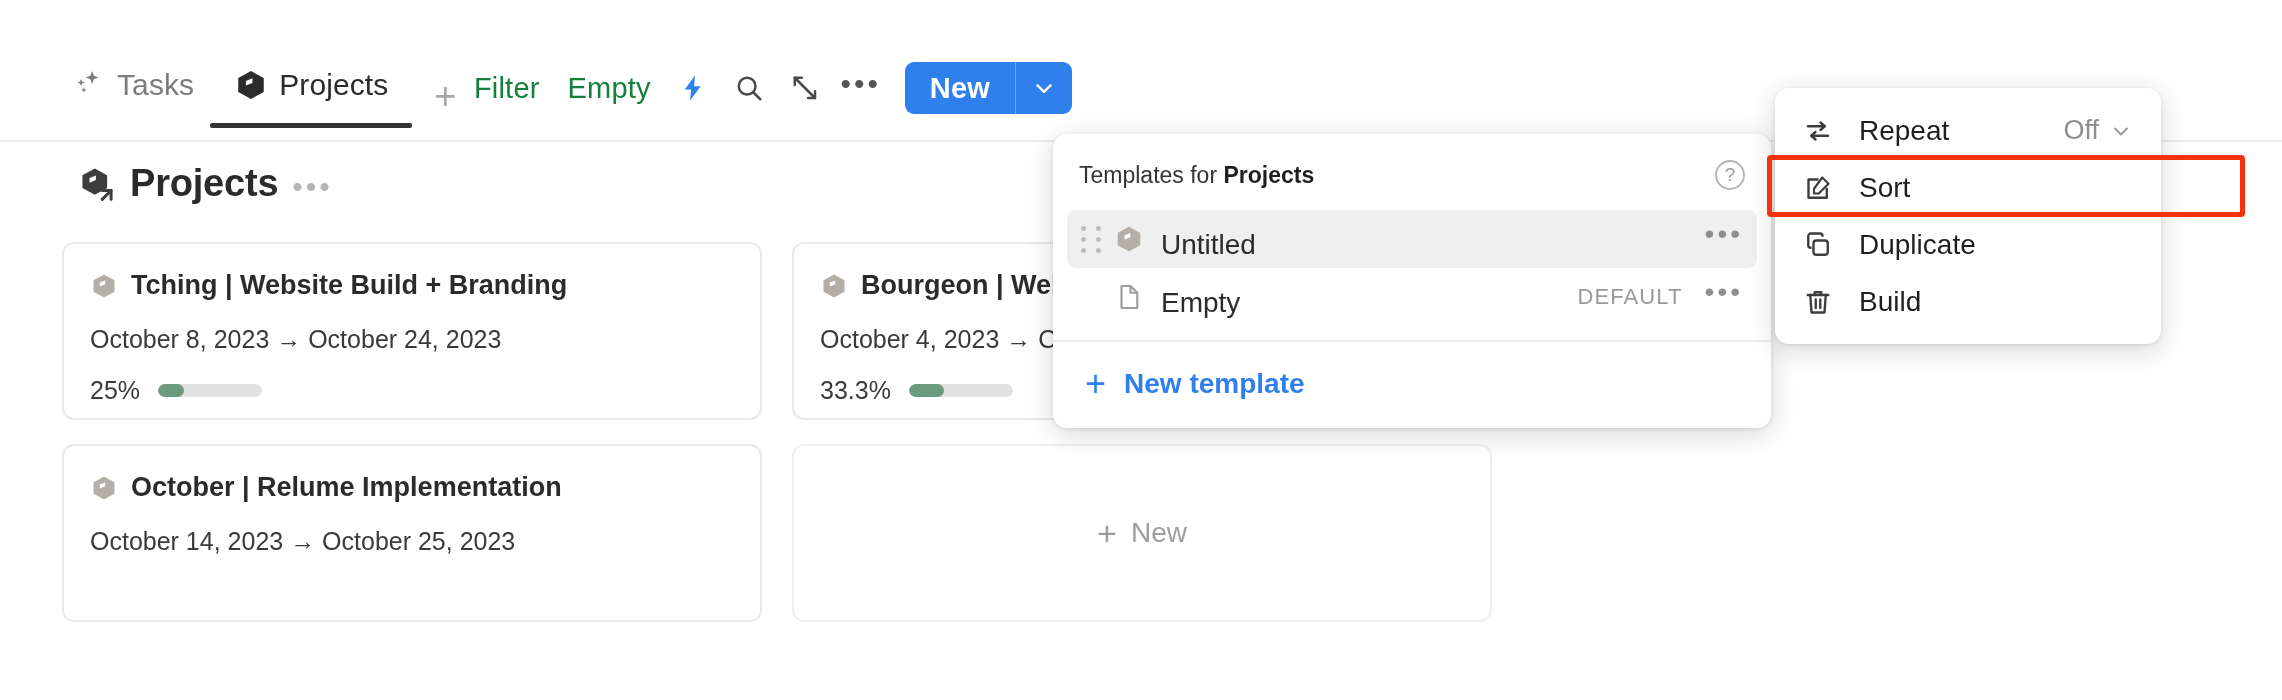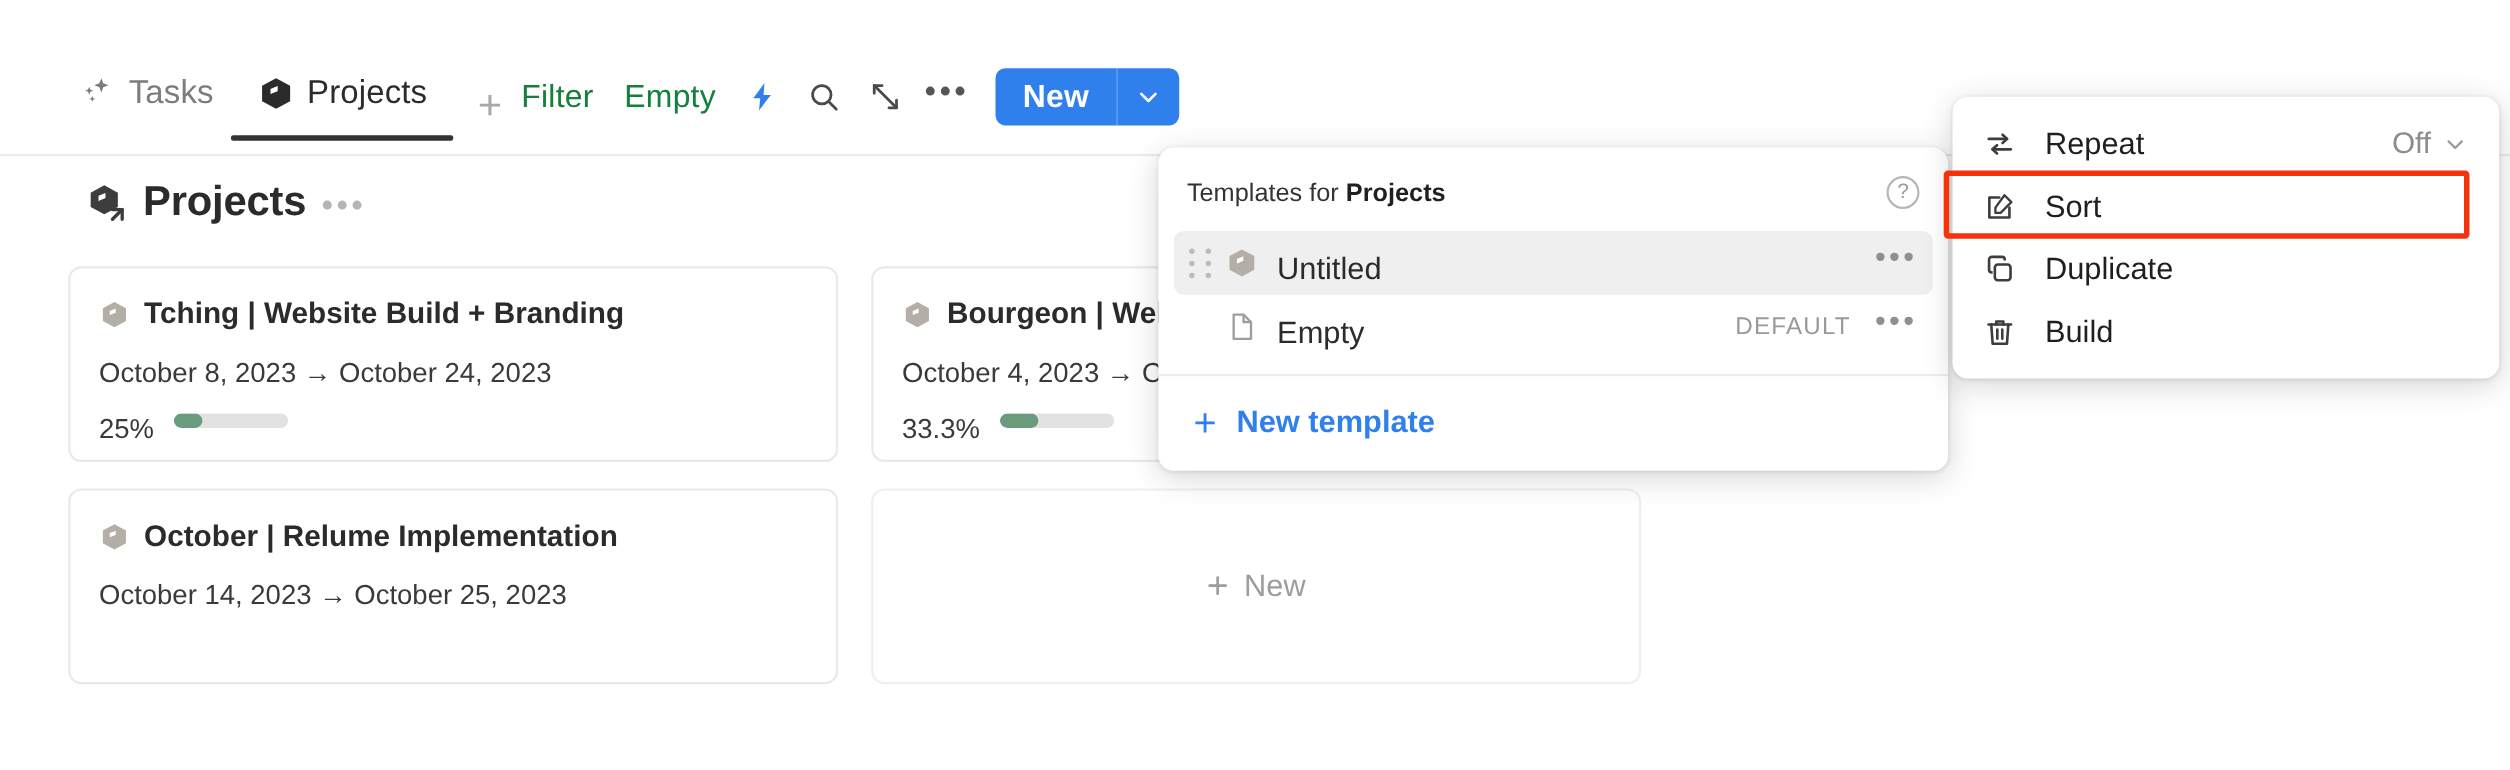--- a/index.html
+++ b/index.html
@@ -80,21 +80,21 @@
     position: absolute; left: 62px; top: 242px;
     display: grid; grid-template-columns: 700px 700px; gap: 24px 30px;
   }
   .card {
     width: 700px; height: 178px; border: 2px solid #e9e9e9; border-radius: 12px;
     background:#fff; padding: 26px 26px 0 26px; cursor: pointer;
   }
   .card-title { display:flex; align-items:center; gap: 13px; margin-bottom: 24px; }
   .card-title span.t { font-size: 27px; color:#2b2b2b; font-weight:600; white-space: nowrap; }
   .card-dates { font-size: 25px; color: #3a3a3a; margin-bottom: 22px; white-space: nowrap; }
-  .card-prog { display:flex; gap: 18px; }
+  .card-prog { display:flex; align-items:center; gap: 18px; }
   .card-prog .pct { font-size: 25px; color: #3a3a3a; }
   .bar { width: 104px; height: 13px; border-radius: 7px; background: #e2e2e2; overflow:hidden; }
   .bar > i { display:block; height:100%; border-radius:7px; background:#6a9b7c; }
 
   .card.newcard {
     display:flex; align-items:center; justify-content:center;
     border: 2px solid #efefef; color:#9d9d9d; padding:0;
   }
   .card.newcard .inner { display:flex; align-items:center; gap:14px; font-size:28px; }
   .card.newcard .plus { font-size:34px; font-weight:300; line-height:1; }
@@ -131,21 +131,21 @@
   .tpl-spacer { flex:1; }
   .tpl-badge { font-size: 22px; color:#9a9a9a; letter-spacing: 1.1px; margin-right: 22px; }
   .tpl-dots { letter-spacing:3px; font-size:28px; color:#8f8f8f; line-height:0; padding-bottom:10px; cursor:pointer; }
   .popup-sep { height:2px; background:#ededed; margin: 0; }
   .popup-foot { padding: 26px 26px 28px 32px; display:flex; align-items:center; gap:18px; cursor:pointer;}
   .popup-foot .plus { font-size:36px; color:#2f80ed; font-weight:300; line-height:.7; }
   .popup-foot .lbl { font-size:28px; color:#2f80ed; font-weight:600; }
 
   
   .ctxmenu {
-    position:absolute; left: 1775px; top: 88px; width: 497px;
+    position:absolute; left: 1775px; top: 88px; width: 386px;
     background:#fff; border-radius: 14px;
     box-shadow: 0 6px 28px rgba(0,0,0,.17), 0 1px 4px rgba(0,0,0,.10);
     padding: 14px 12px; z-index: 60;
   }
   .ctx-row {
     display:flex; align-items:center; height: 57px; border-radius:9px;
     padding: 0 16px; cursor:pointer; position:relative;
   }
   .ctx-row.highlight { background:#efefef; }
   .ctx-ic { width: 46px; display:flex; align-items:center; color:#3d3d3d; }

